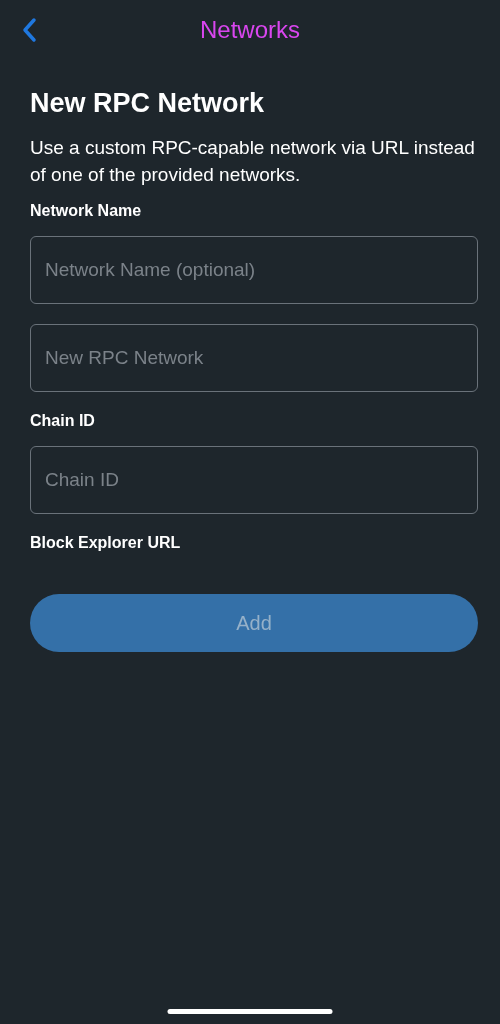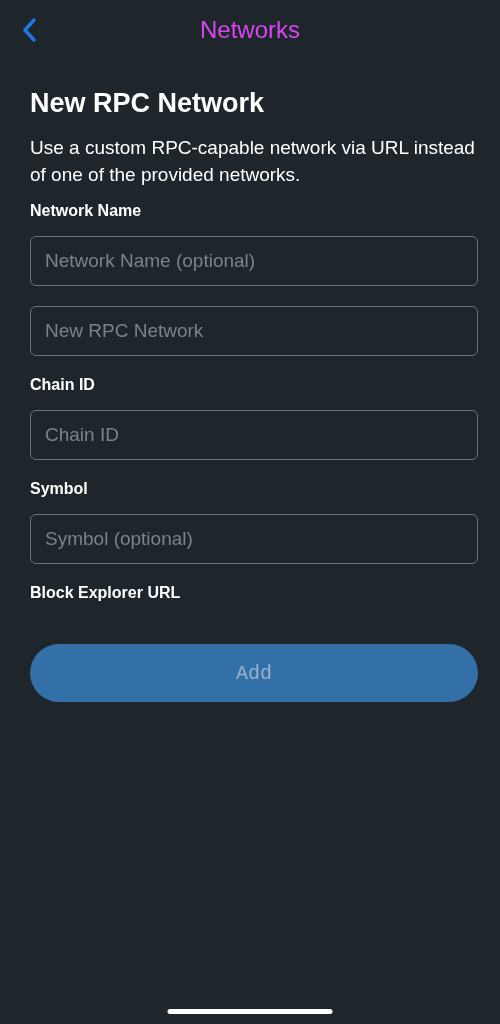--- a/index.html
+++ b/index.html
@@ -59,21 +59,21 @@
     }
     .field-label {
       font-size: 16px;
       font-weight: 700;
       color: #ffffff;
       display: block;
       margin-bottom: 16px;
     }
     .text-input {
       width: 100%;
-      height: 50px;
+      height: 68px;
       background-color: transparent;
       border: 1.5px solid #6a727a;
       border-radius: 6px;
       padding: 0 14px;
       font-size: 19px;
       color: #ffffff;
       outline: none;
       font-family: inherit;
     }
     .text-input::placeholder {
@@ -83,21 +83,21 @@
       width: 100%;
       height: 58px;
       background-color: #3470a8;
       border: none;
       border-radius: 30px;
       font-size: 20px;
       font-weight: 500;
       color: #96b1c9;
       cursor: pointer;
       margin-top: 22px;
-      font-family: Liberation Mono, monospace;
+      font-family: Liberation Sans, sans-serif;
     }
     .home-indicator {
       position: absolute;
       bottom: 10px;
       left: 50%;
       transform: translateX(-50%);
       width: 165px;
       height: 5px;
       background-color: #ffffff;
       border-radius: 3px;
@@ -126,24 +126,20 @@
 
   <div class="form-group">
     <input type="text" class="text-input" placeholder="New RPC Network" style="">
   </div>
 
   <div class="form-group">
     <label class="field-label">Chain ID</label>
     <input type="text" class="text-input" placeholder="Chain ID" style="">
   </div>
 
-  <div class="form-group">
-    <label class="field-label">Symbol</label>
-    <input type="text" class="text-input" placeholder="Symbol (optional)" style="">
-  </div>
 
   <div class="form-group">
     <label class="field-label">Block Explorer URL</label>
   </div>
 
   <button class="add-button">Add</button>
 </div>
 
 <div class="home-indicator"></div>
 

